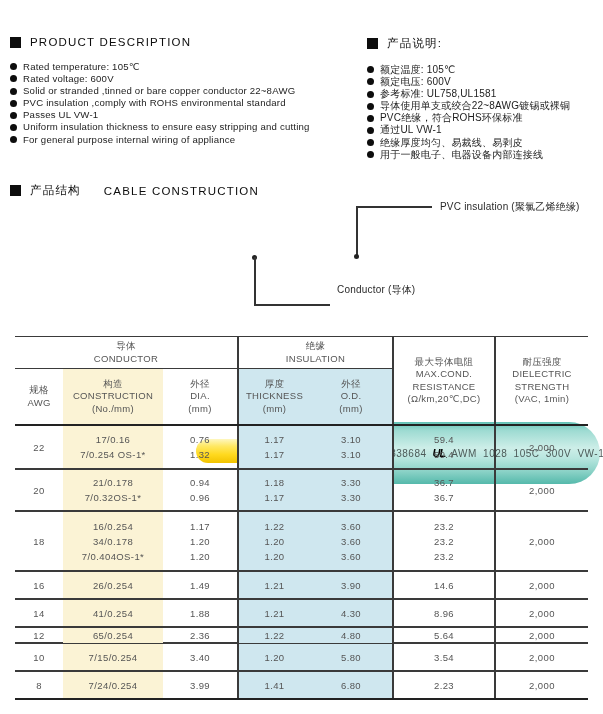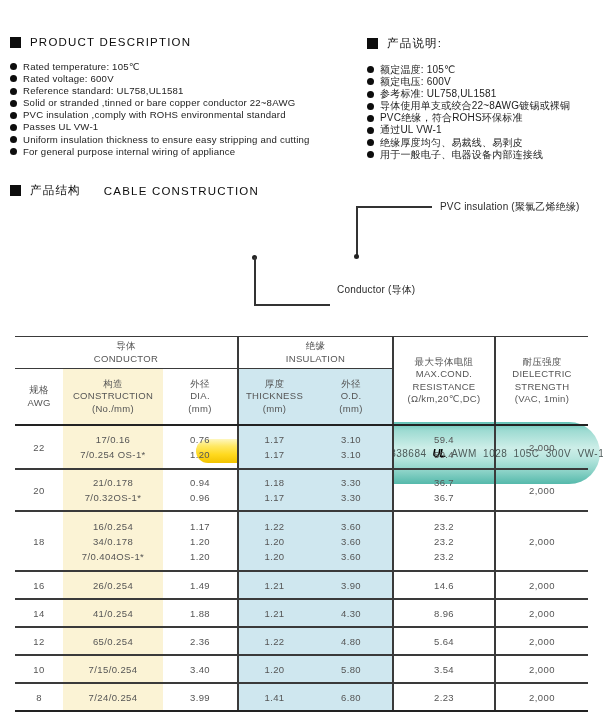--- a/index.html
+++ b/index.html
@@ -81,24 +81,20 @@
     <span>PRODUCT DESCRIPTION</span>
   </div>
   <div class="bullets">
       <div class="bullet-item">
         <span class="dot"></span>
         <span>Rated temperature: 105℃</span>
       </div>
       <div class="bullet-item">
         <span class="dot"></span>
         <span>Rated voltage: 600V</span>
-      </div>
-      <div class="bullet-item">
-        <span class="dot"></span>
-        <span>Reference standard: UL758,UL1581</span>
       </div>
       <div class="bullet-item">
         <span class="dot"></span>
         <span>Solid or stranded ,tinned or bare copper conductor 22~8AWG</span>
       </div>
       <div class="bullet-item">
         <span class="dot"></span>
         <span>PVC insulation ,comply with ROHS environmental standard</span>
       </div>
       <div class="bullet-item">
@@ -217,21 +213,21 @@
 DIELECTRIC
 STRENGTH
 (VAC, 1min)</div>
   </div>
   <div class="tbody">
       <div class="trow" style="height: 42px;">
         <div class="cell">22</div>
         <div class="cell bg-y">17/0.16
 7/0.254 OS-1*</div>
         <div class="cell">0.76
-1.20</div>
+1.32</div>
         <div class="cell bg-b vl">1.17
 1.17</div>
         <div class="cell bg-b">3.10
 3.10</div>
         <div class="cell vl">59.4
 59.4</div>
         <div class="cell vl">2,000</div>
       </div>
       <div class="trow" style="height: 42px;">
         <div class="cell">20</div>
@@ -277,21 +273,21 @@
       </div>
       <div class="trow" style="height: 28px;">
         <div class="cell">14</div>
         <div class="cell bg-y">41/0.254</div>
         <div class="cell">1.88</div>
         <div class="cell bg-b vl">1.21</div>
         <div class="cell bg-b">4.30</div>
         <div class="cell vl">8.96</div>
         <div class="cell vl">2,000</div>
       </div>
-      <div class="trow" style="height: 28px;">
+      <div class="trow" style="height: 16px;">
         <div class="cell">12</div>
         <div class="cell bg-y">65/0.254</div>
         <div class="cell">2.36</div>
         <div class="cell bg-b vl">1.22</div>
         <div class="cell bg-b">4.80</div>
         <div class="cell vl">5.64</div>
         <div class="cell vl">2,000</div>
       </div>
       <div class="trow" style="height: 28px;">
         <div class="cell">10</div>

